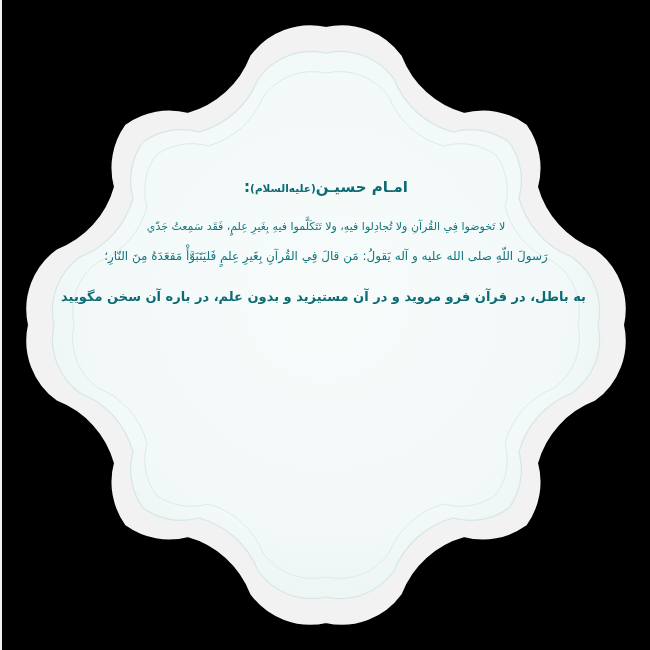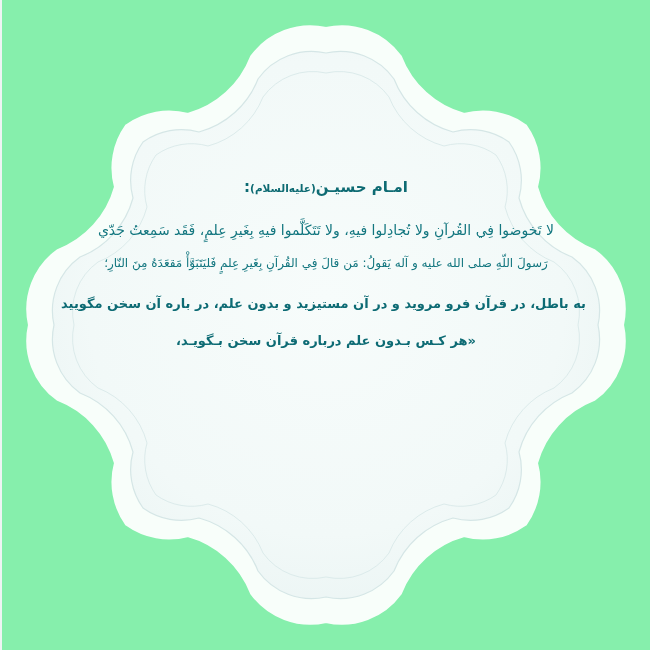--- a/index.html
+++ b/index.html
@@ -10,21 +10,21 @@
     width: 650px;
     height: 650px;
     background: #eef4f4;
     font-family: "DejaVu Sans", "Liberation Sans", sans-serif;
     overflow: hidden;
   }
   .canvas {
     position: relative;
     width: 648px;
     height: 650px;
-    background: #86efac;
+    background: #000000;
   }
 
   
   .frame-wrap {
     position: absolute;
     left: 50%;
     top: 50%;
     transform: translate(-50%, -50%);
     width: 620px;
     height: 620px;
@@ -58,21 +58,21 @@
     margin: 0 0 16px 0;
     line-height: 1.5;
   }
   .title .small {
     font-size: 10.5px;
     font-weight: bold;
   }
 
   .arabic {
     font-family: "DejaVu Sans", "Liberation Sans", sans-serif;
-    font-size: 14px;
+    font-size: 11px;
     color: #12767f;
     line-height: 2.25;
     margin: 0 0 4px 0;
     direction: rtl;
     white-space: nowrap;
   }
   .arabic.l2 {
     font-size: 12px;
     margin-bottom: 14px;
   }
@@ -257,17 +257,16 @@
 
     <p class="title">
       <span>امـام حسیـن</span><span class="small">(علیه‌السلام)</span><span>:</span>
     </p>
 
     <p class="arabic">لا تَخوضوا فِي القُرآنِ ولا تُجادِلوا فيهِ، ولا تَتَكَلَّموا فيهِ بِغَيرِ عِلمٍ، فَقَد سَمِعتُ جَدّي</p>
     <p class="arabic l2">رَسولَ اللّهِ صلى الله عليه و آله يَقولُ: مَن قالَ فِي القُرآنِ بِغَيرِ عِلمٍ فَليَتَبَوَّأْ مَقعَدَهُ مِنَ النّارِ؛</p>
 
     <p class="persian spaced">به باطل، در قرآن فرو مروید و در آن مستیزید و بدون علم، در باره آن سخن مگویید</p>
 
-    <p class="persian quote">«هر کـس بـدون علم درباره قرآن سخن بـگویـد،</p>
 
   </div>
 
 </div>
 
 </body></html>

